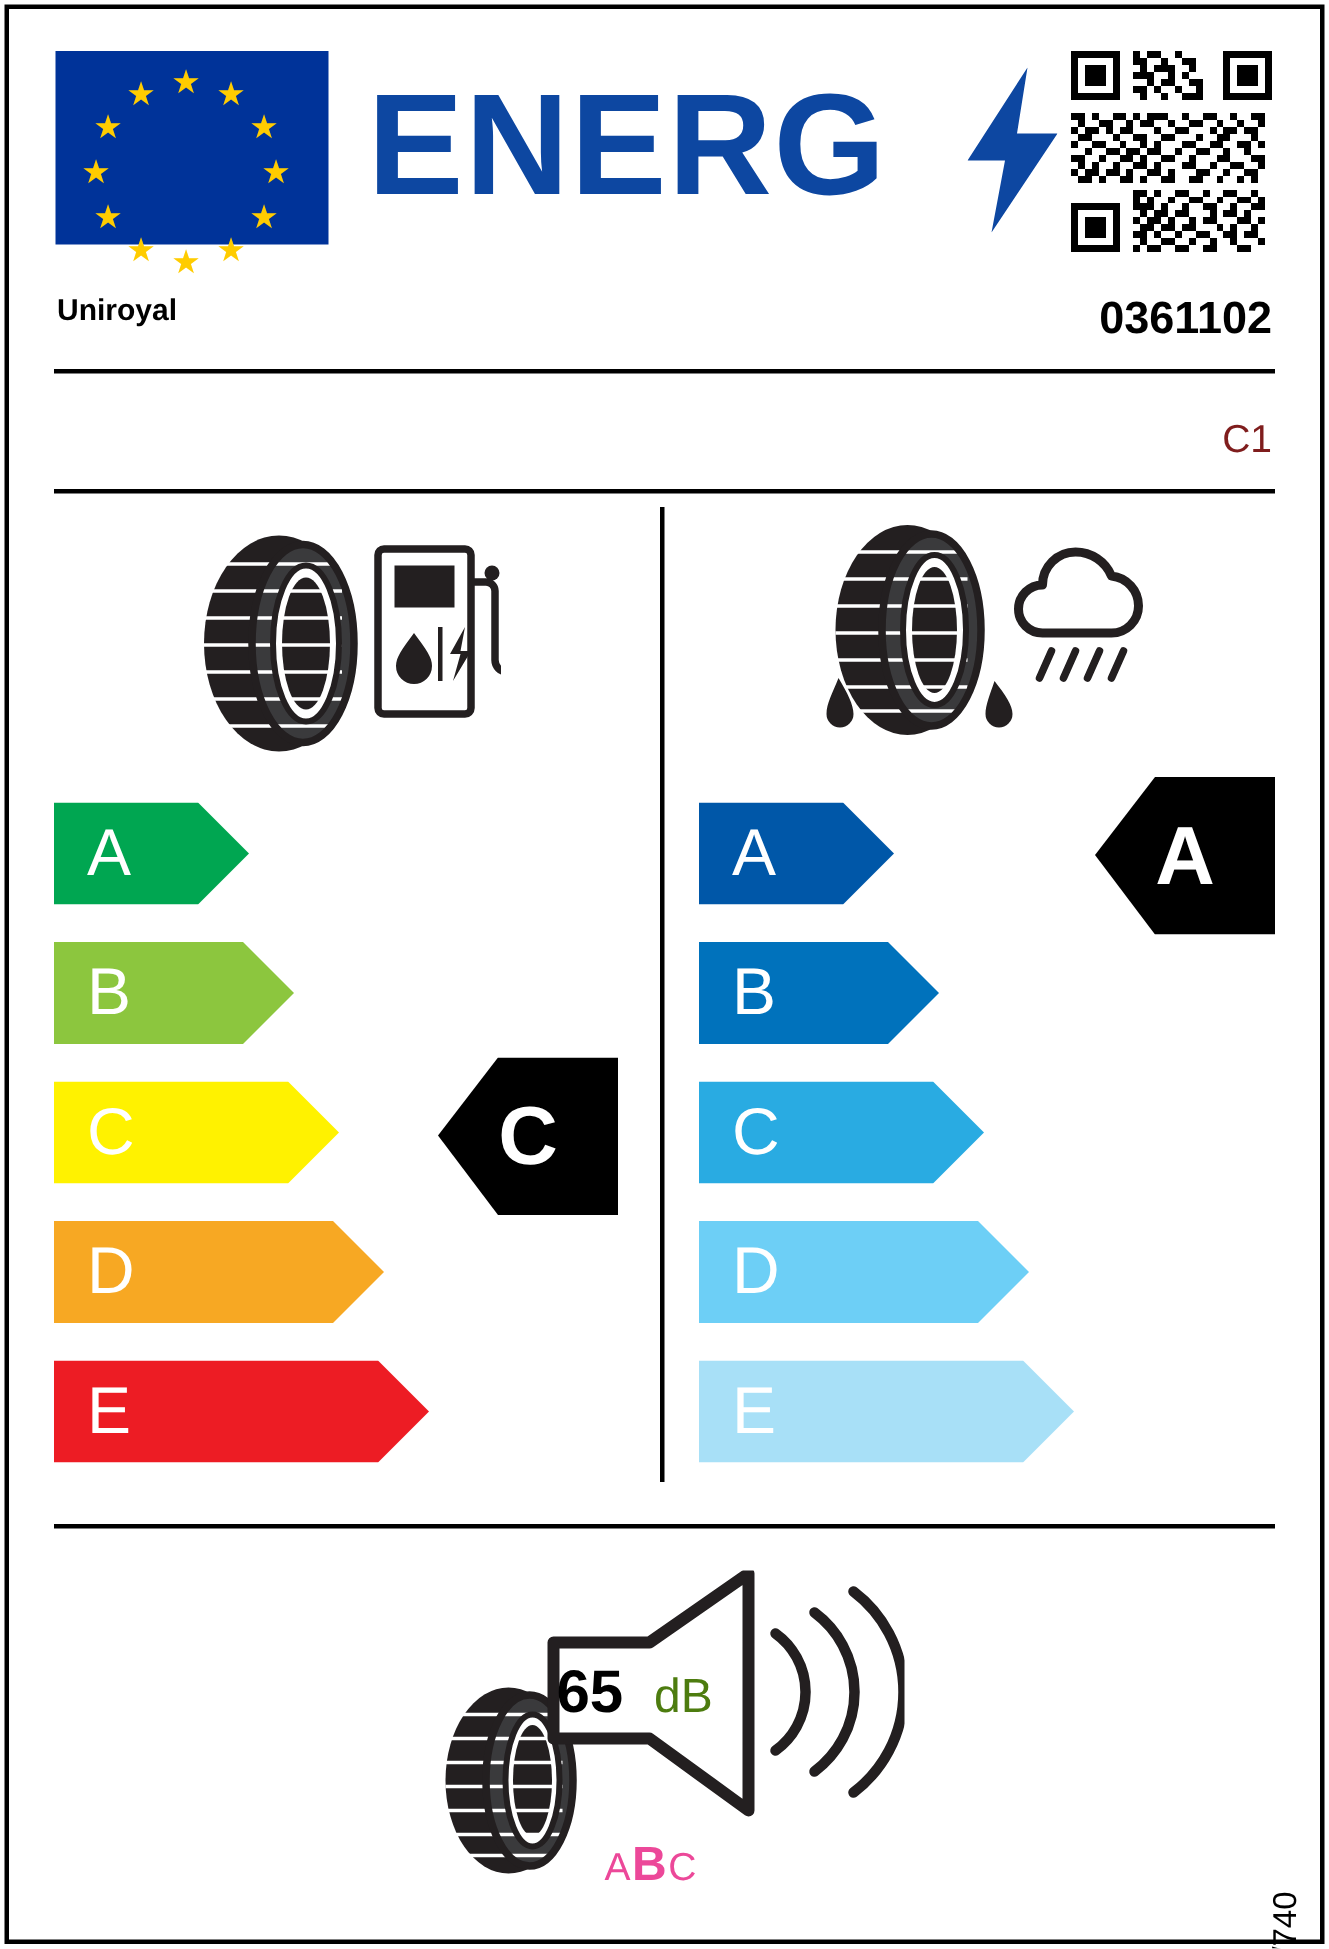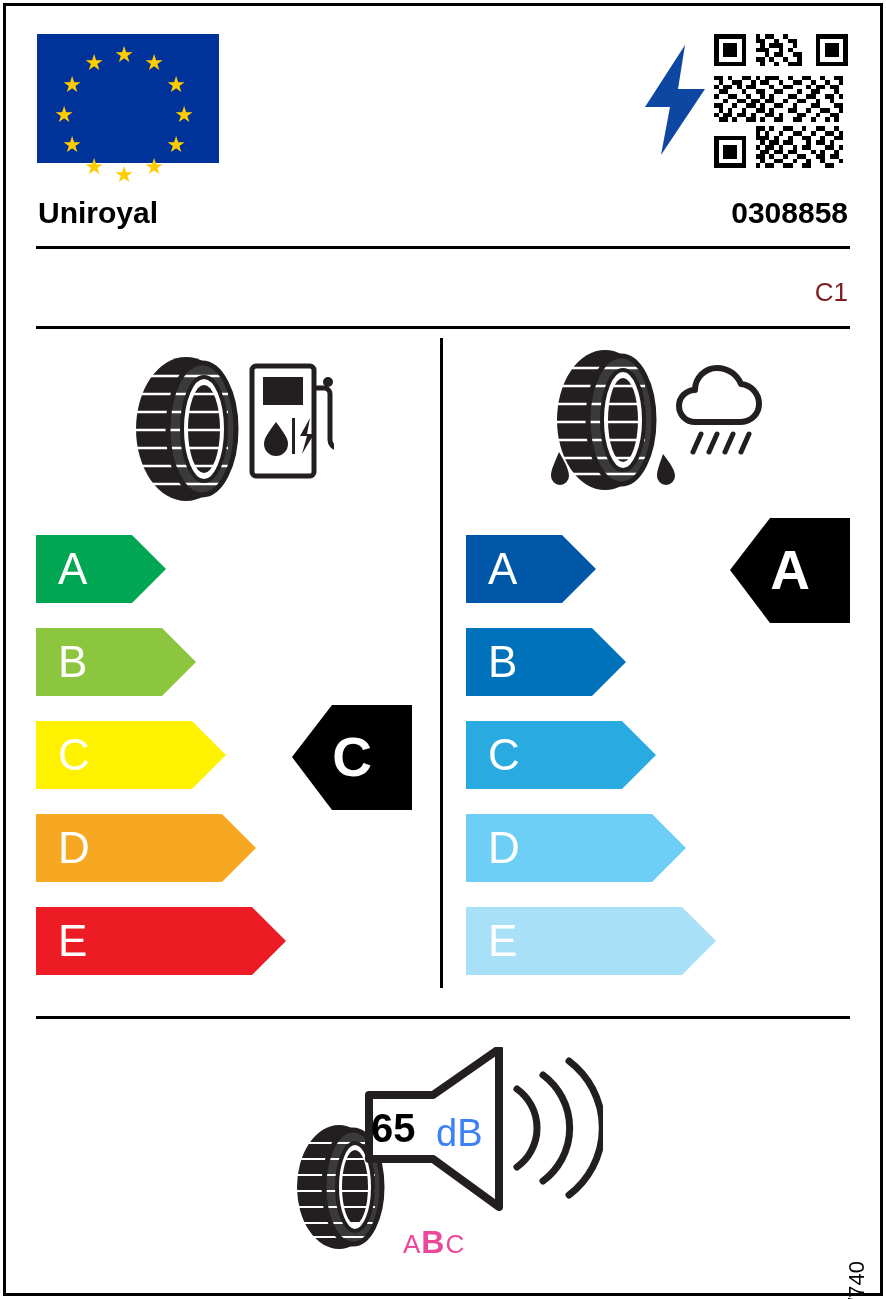--- a/index.html
+++ b/index.html
@@ -71,21 +71,21 @@
     top: 34px;
     width: 134px;
     height: 134px;
   }
 
   
   .brand {
     position: absolute;
     left: 38px;
     top: 196px;
-    font-size: 30px;
+    font-size: 20px;
     font-weight: bold;
     color: #000;
   }
   .code {
     position: absolute;
     right: 38px;
     top: 196px;
     font-size: 30px;
     font-weight: bold;
     color: #000;
@@ -176,22 +176,22 @@
     left: 371px;
     top: 1106px;
     font-size: 40px;
     font-weight: bold;
     color: #000;
   }
   .db-unit {
     position: absolute;
     left: 436px;
     top: 1112px;
-    font-size: 38px;
-    color: #3b82f6;
+    font-size: 32px;
+    color: #4d7c0f;
   }
   .noise-class {
     position: absolute;
     left: 403px;
     top: 1224px;
     font-size: 26px;
     color: #ec4899;
     letter-spacing: 1px;
   }
   .noise-class b {
@@ -224,20 +224,21 @@
     <div class="eu-star" style="left:128px; top:100px;">★</div>
     <div class="eu-star" style="left:106px; top:122px;">★</div>
     <div class="eu-star" style="left:76px; top:130px;">★</div>
     <div class="eu-star" style="left:46px; top:122px;">★</div>
     <div class="eu-star" style="left:24px; top:100px;">★</div>
     <div class="eu-star" style="left:16px; top:70px;">★</div>
     <div class="eu-star" style="left:24px; top:40px;">★</div>
     <div class="eu-star" style="left:46px; top:18px;">★</div>
   </div>
 
+  <div class="energ-word">ENERG</div>
 
   <svg class="bolt" viewBox="0 0 60 110">
     <polygon points="40,0 0,62 25,62 16,110 60,44 33,44" fill="#0D47A1"></polygon>
   </svg>
 
   <svg class="qr" viewBox="0 0 29 29" shape-rendering="crispEdges">
     <rect width="29" height="29" fill="#fff"></rect>
     <g fill="#000">
       <rect x="0" y="0" width="7" height="7"></rect>
         <rect x="1" y="1" width="5" height="5" fill="#fff"></rect>
@@ -408,21 +409,21 @@
         <rect x="27" y="27" width="1" height="1"></rect>
       <rect x="9" y="28" width="1" height="1"></rect>
         <rect x="11" y="28" width="2" height="1"></rect>
         <rect x="15" y="28" width="2" height="1"></rect>
       <rect x="19" y="28" width="2" height="1"></rect>
         <rect x="24" y="28" width="2" height="1"></rect>
     </g>
   </svg>
 
   <div class="brand">Uniroyal</div>
-  <div class="code">0308858</div>
+  <div class="code">0361102</div>
   <div class="hr hr1"></div>
 
   <div class="class-c1">C1</div>
   <div class="hr hr2"></div>
 
   <div class="vdiv"></div>
 
   <svg class="icon-fuel-tire" viewBox="0 0 210 155">
     <g>
       <ellipse cx="62" cy="77" rx="50" ry="72" fill="#231f20"></ellipse>

